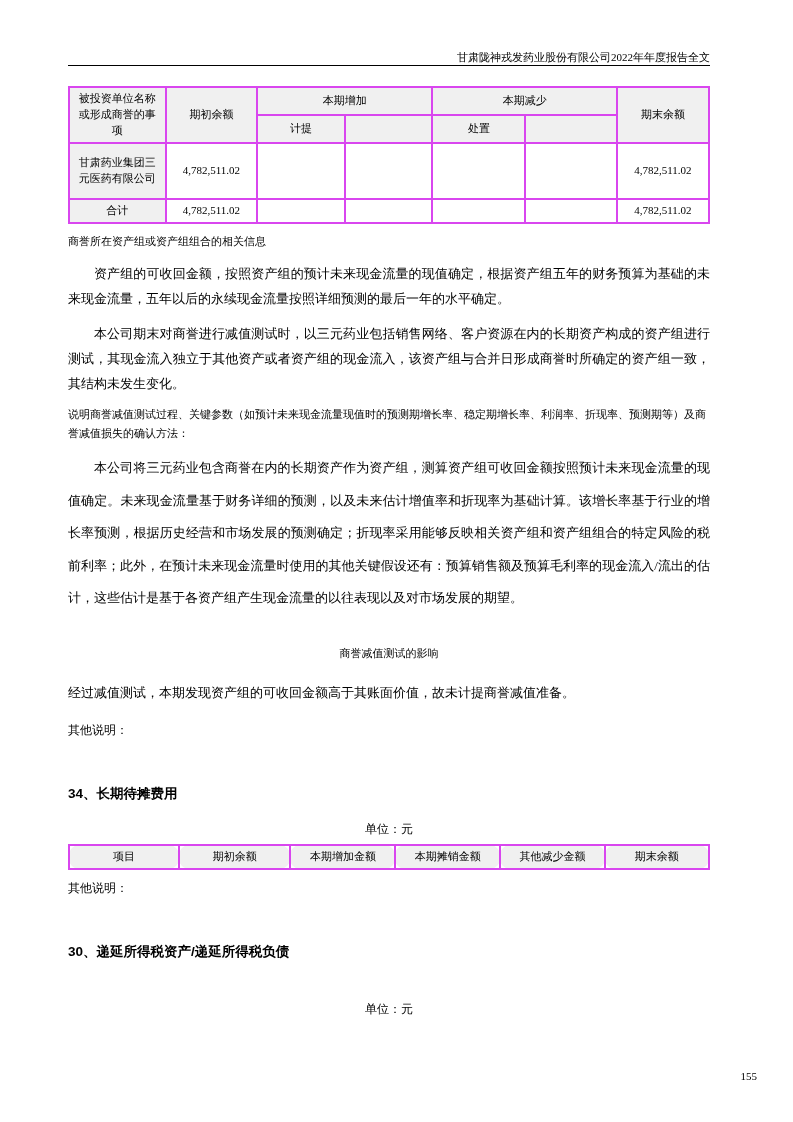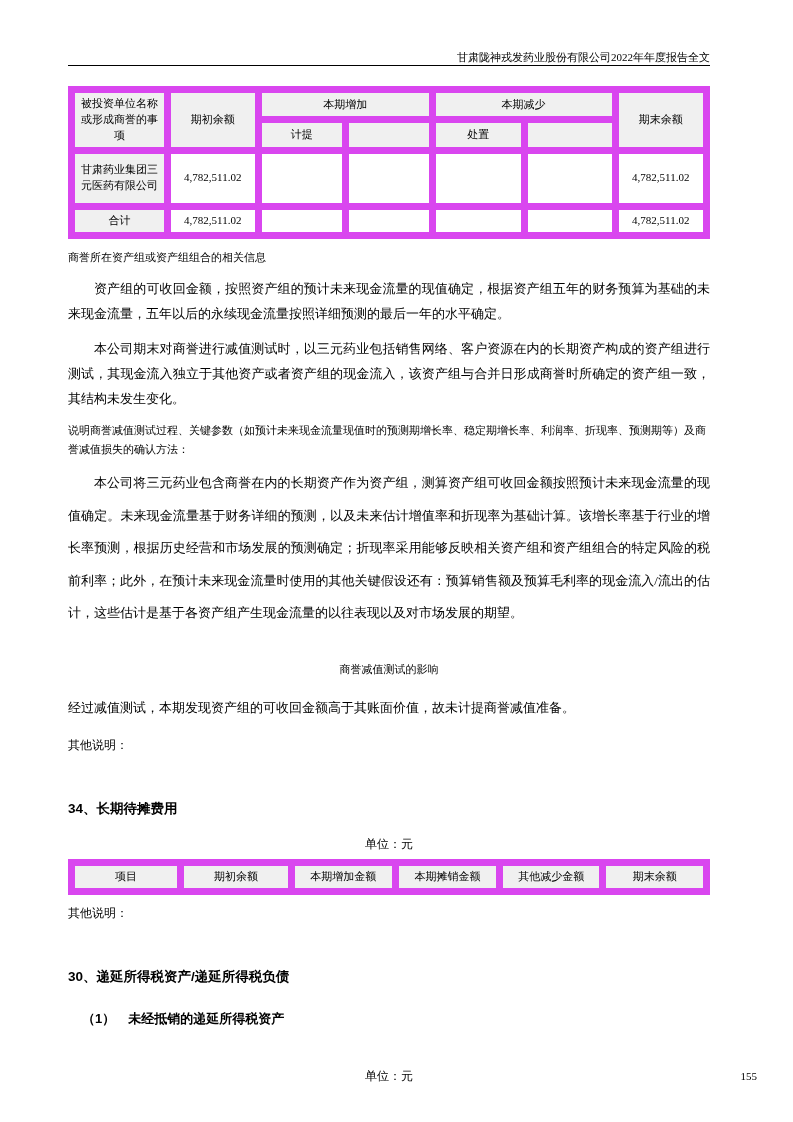--- a/index.html
+++ b/index.html
@@ -22,39 +22,40 @@
     text-align: right;
     font-size: 11px;
     border-bottom: 1px solid #000;
   }
   table {
     border-collapse: collapse;
     width: 100%;
     table-layout: fixed;
   }
   td, th {
-    border: 7px solid #d946ef;
+    border: 2px solid #d946ef;
     font-size: 11px;
     font-weight: normal;
     text-align: center;
     vertical-align: middle;
     padding: 3px 4px;
     line-height: 1.45;
     word-break: break-all;
   }
   .shaded { background: #f0f0f0; }
   .tbl-goodwill { margin-top: 20px; }
   .tbl-goodwill tr.hdr1 th { height: 24px; }
   .tbl-goodwill tr.hdr2 th { height: 24px; }
   .tbl-goodwill td.name-cell { height: 56px; text-align: center; }
   .tbl-goodwill td.num { font-size: 11px; }
   .small-label {
     font-size: 11px;
     margin-top: 9px;
     line-height: 1.75;
+    font-family: Liberation Mono, monospace;
   }
   .para {
     font-size: 13px;
     line-height: 1.95;
     margin-top: 9px;
     text-indent: 2em;
     text-align: justify;
   }
   .para-wide {
     font-size: 13px;
@@ -190,19 +191,18 @@
       <th class="shaded">其他减少金额</th>
       <th class="shaded">期末余额</th>
     </tr>
   </tbody>
     </table>
 
   <div class="plain-note" style="margin-top:10px;">其他说明：</div>
 
   <div class="sec-heading" style="">30、递延所得税资产/递延所得税负债</div>
 
-  <div class="sub-heading">（1）　未经抵销的递延所得税资产</div>
 
   <div class="unit-label" style="margin-top:40px;">单位：元</div>
 
 </div>
 
 <div class="page-number">155</div>
 
 </body></html>

